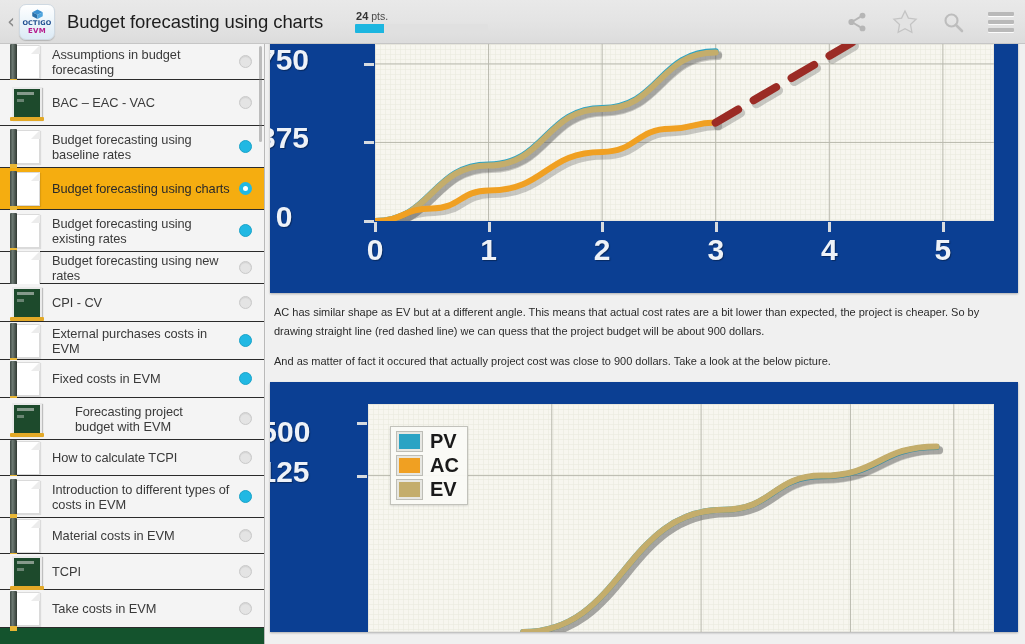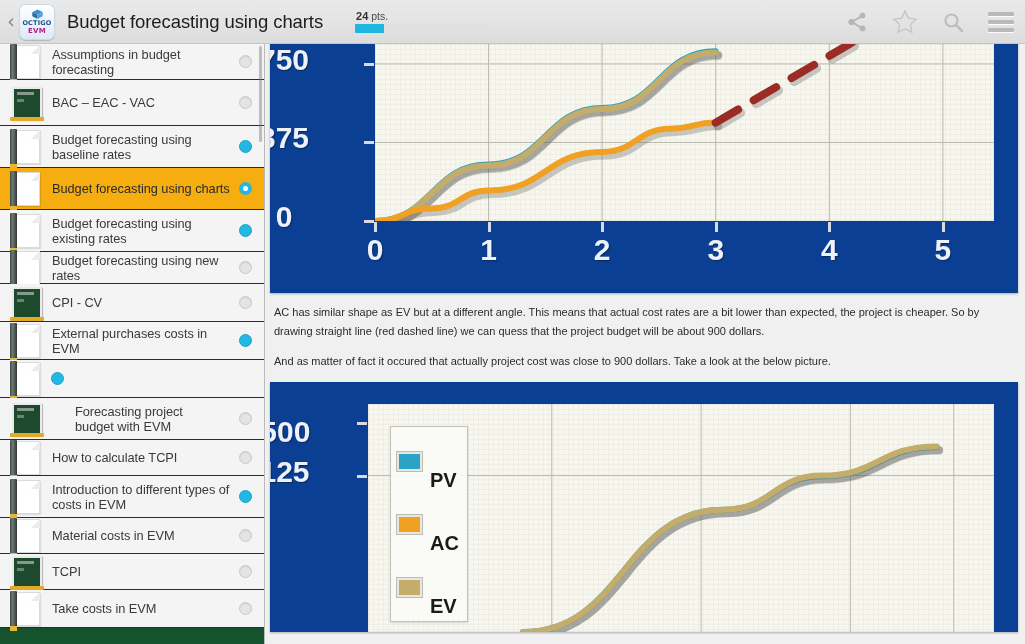--- a/index.html
+++ b/index.html
@@ -171,21 +171,21 @@
     box-shadow: 0 1px 2px rgba(0,0,0,.12);
   }
   .legend-row { display:flex; align-items:center; margin-bottom: 5px; }
   .legend-row:last-child { margin-bottom:0; }
   .swatch {
     width: 25px; height: 19px; border:2px solid #e7e7e2; flex:none;
     box-shadow: 0 0 0 1px #bdbdb6;
   }
   .legend-label {
     margin-left: 8px; font-size: 20px; font-weight: bold; color:#1a1a1a;
-    font-family:"Liberation Sans", sans-serif; line-height: 19px; margin-top: 39px;
+    font-family:"Liberation Sans", sans-serif; line-height: 19px;
   }
 </style>
 </head>
 <body>
 
 <div id="app">
 
   <div class="topbar">
     <div class="back-chevron">‹</div>
 
@@ -321,20 +321,21 @@
           <div class="li-text">External purchases costs in EVM</div>
           <div class="li-dot">
             <div class="dot done"></div>
           </div>
         </div>
         <div class="list-item" style="height: 38px;">
           <div class="li-icon icon-article">
             <div class="page"></div>
             <div class="pencil"></div>
           </div>
+          <div class="li-text">Fixed costs in EVM</div>
           <div class="li-dot">
             <div class="dot done"></div>
           </div>
         </div>
         <div class="list-item" style="height: 42px; gap: 23px;">
           <div class="li-icon icon-board">
             <div class="board"></div>
             <div class="ledge"></div>
           </div>
           <div class="li-text">Forecasting project budget with EVM</div>

